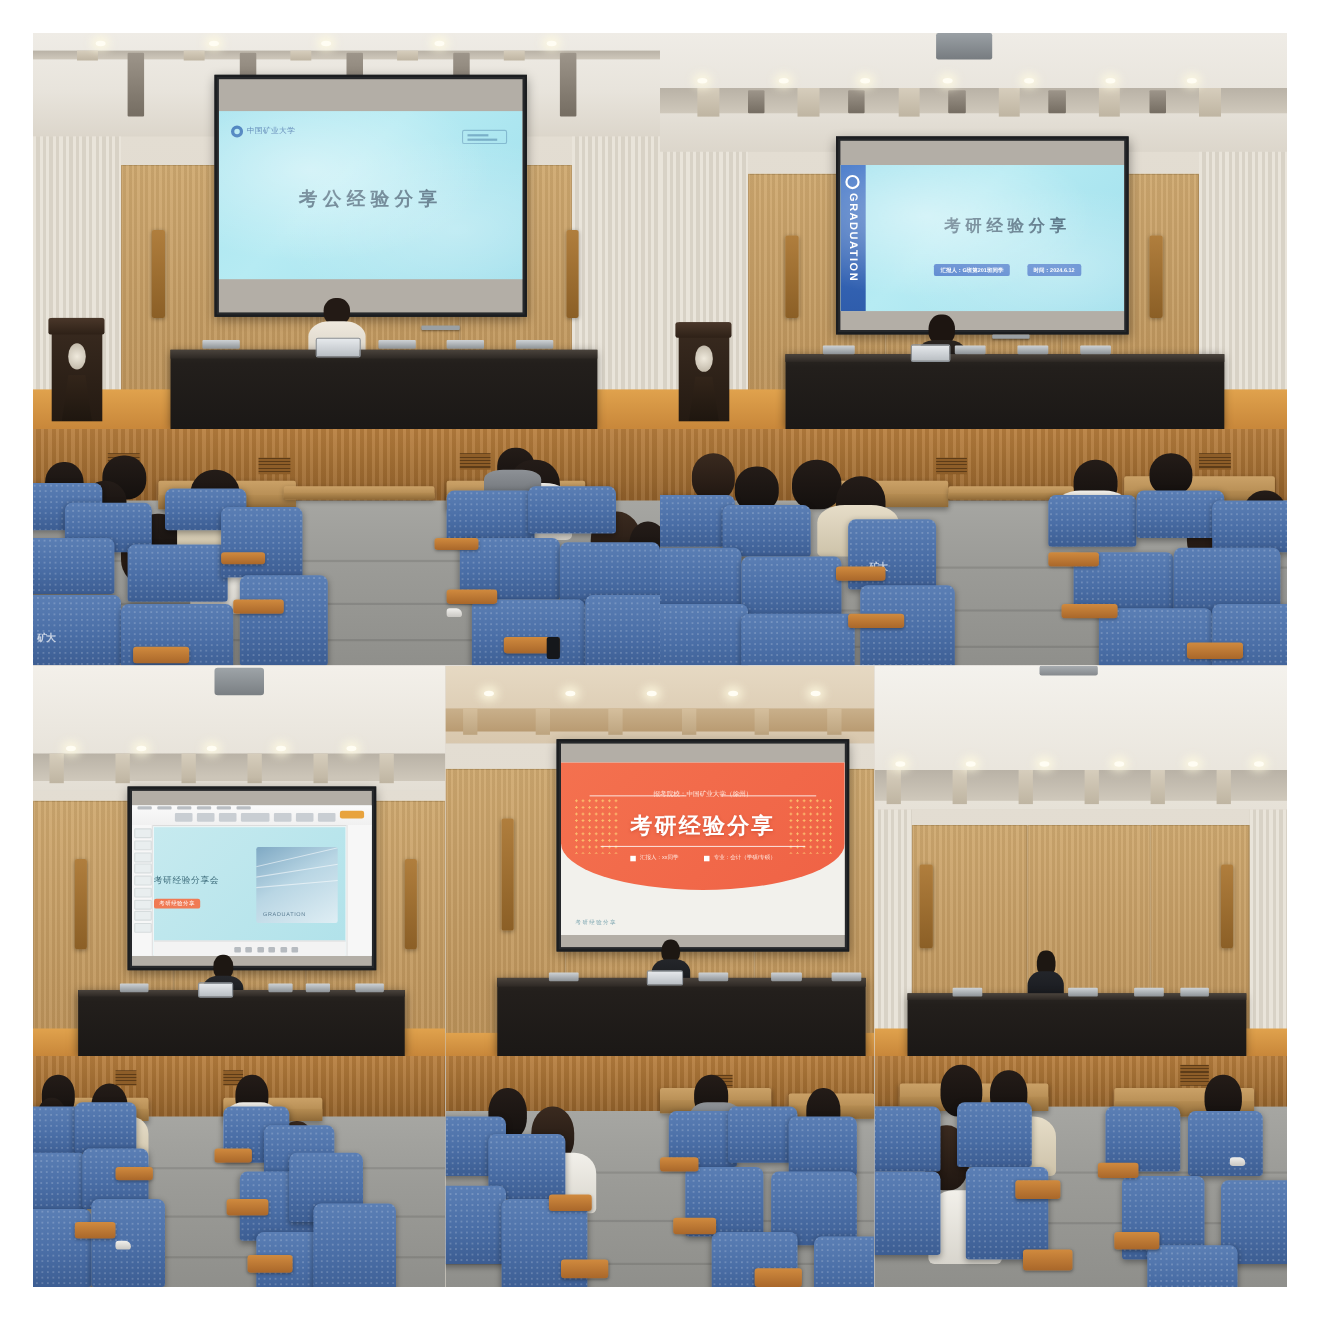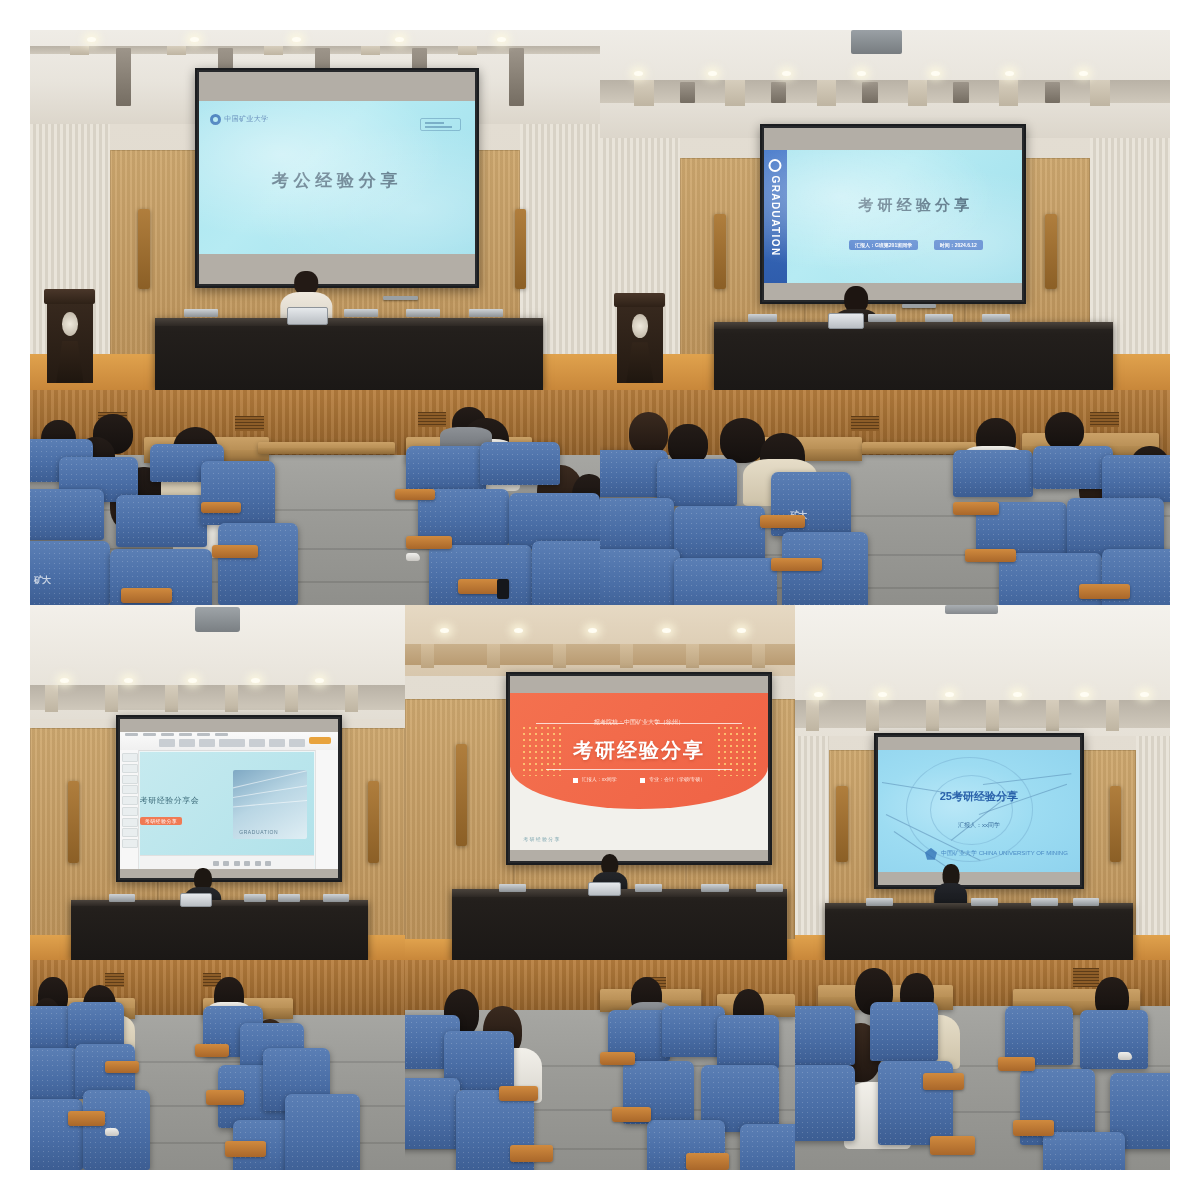--- a/index.html
+++ b/index.html
@@ -713,45 +713,20 @@
           <div class="woodpanel" style="left:37%;top:6%;width:30%;height:94%">
               <div class="woodgrain"></div>
             </div>
           <div class="woodpanel" style="left:67%;top:6%;width:24%;height:94%">
               <div class="woodgrain"></div>
             </div>
           <div class="speaker" style="left:11%;top:22%;width:3%;height:34%"></div>
           <div class="speaker" style="left:84%;top:22%;width:3%;height:34%"></div>
         </div>
 
-        <div class="screen-frame" style="left:21%;top:36%;width:55%;height:43%;">
-          <div class="screen-mat">
-            <div class="screen-img" style="top:9%;height:82%;">
-              <div class="slide slide-tech">
-                <div class="tech-lines">
-                  <i style="left:2%;top:26%;width:48%;transform:rotate(9deg)"></i>
-                  <i style="left:4%;top:52%;width:52%;transform:rotate(26deg)"></i>
-                  <i style="left:8%;top:66%;width:46%;transform:rotate(34deg)"></i>
-                  <i style="left:52%;top:28%;width:44%;transform:rotate(-7deg)"></i>
-                  <i style="left:50%;top:52%;width:46%;transform:rotate(-19deg)"></i>
-                  <i style="left:36%;top:74%;width:40%;transform:rotate(-38deg)"></i>
-                  <div class="tech-ring" style="left:14%;top:6%;width:62%;height:84%"></div>
-                  <div class="tech-ring" style="left:26%;top:20%;width:40%;height:56%"></div>
-                </div>
-                <div class="tech-title" style="top:32%;font-size:11px">25考研经验分享</div>
-                <div class="tech-sub" style="top:58%;font-size:6px">汇报人：xx同学</div>
-                <div class="tech-logo">
-                  <span class="tech-logo-mark"></span>
-                  <span class="tech-logo-text">中国矿业大学
-CHINA UNIVERSITY OF MINING</span>
-                </div>
-              </div>
-            </div>
-          </div>
-        </div>
 
         <div class="stage-floor" style="height:7%"></div>
 
         <div class="person" style="left:37%;top:73%;width:9%;height:15%">
           <div class="p-head" style="top:0;width:50%;height:42%;background:#1d1712"></div>
           <div class="p-body" style="top:36%;width:100%;height:64%;background:linear-gradient(180deg,#23252a,#14161a)"></div>
         </div>
 
         <div class="table" style="left:8%;top:84%;width:82%;height:16%">
           <div class="table-top"></div>

